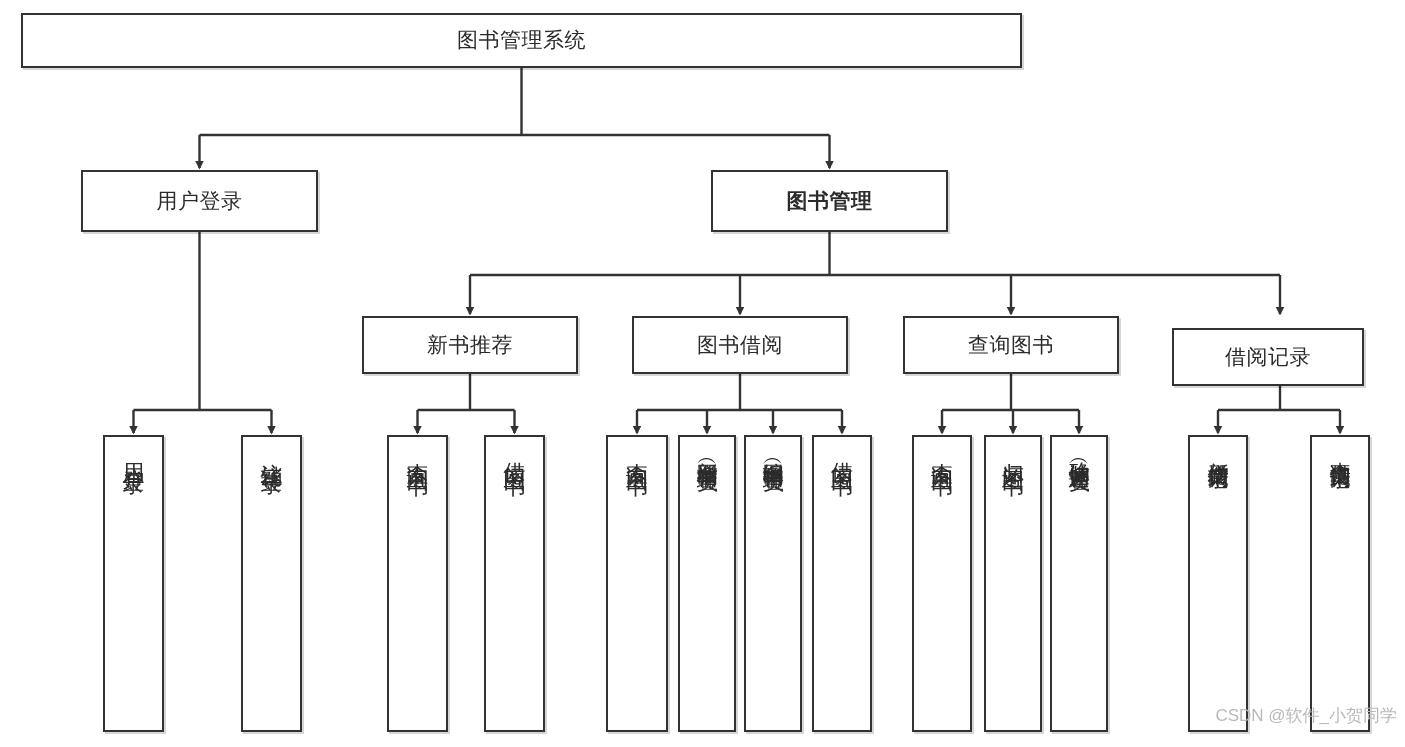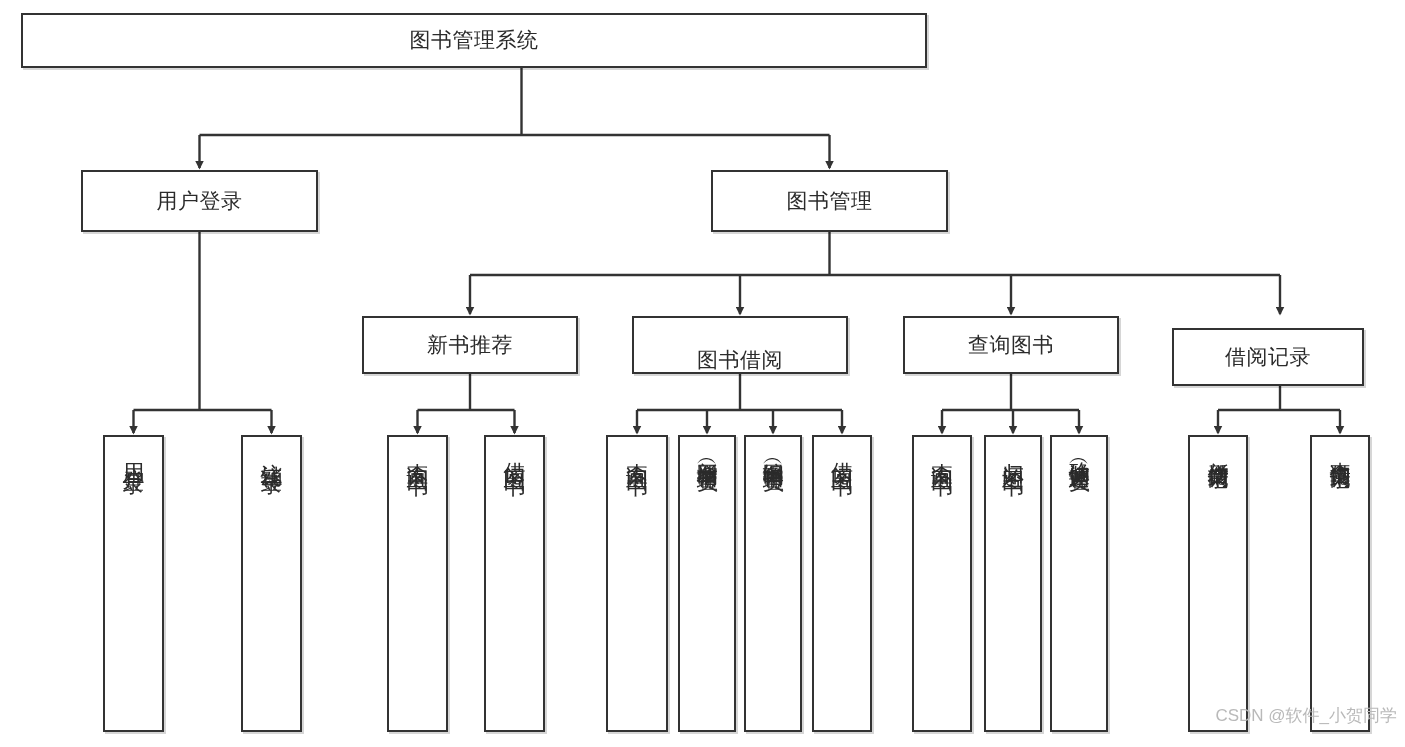--- a/index.html
+++ b/index.html
@@ -112,33 +112,33 @@
         <path d="M1013,410 L1013,433" marker-end="url(#arrowhead)"></path>
         <path d="M1079,410 L1079,433" marker-end="url(#arrowhead)"></path>
         <path d="M1280,374 L1280,410"></path>
         <path d="M1218,410 L1340,410"></path>
         <path d="M1218,410 L1218,433" marker-end="url(#arrowhead)"></path>
         <path d="M1340,410 L1340,433" marker-end="url(#arrowhead)"></path>
       </g>
   </svg>
 
   <div id="node-layer">
-      <div class="node horizontal" style="left: 21px; top: 13px; width: 906px; height: 55px;">
+      <div class="node horizontal" style="left: 21px; top: 13px; width: 1001px; height: 55px;">
         <span class="node-label">图书管理系统</span>
       </div>
       <div class="node horizontal" style="left: 81px; top: 170px; width: 237px; height: 62px;">
         <span class="node-label">用户登录</span>
       </div>
-      <div class="node horizontal" style="left: 711px; top: 170px; width: 237px; height: 62px;">
+      <div class="node horizontal" style="left: 711px; top: 170px; width: 237px; height: 62px; font-weight: bold;">
         <span class="node-label">图书管理</span>
       </div>
       <div class="node horizontal" style="left: 362px; top: 316px; width: 216px; height: 58px;">
         <span class="node-label">新书推荐</span>
       </div>
-      <div class="node horizontal" style="left: 632px; top: 316px; width: 216px; height: 58px; align-items: flex-end;">
+      <div class="node horizontal" style="left: 632px; top: 316px; width: 216px; height: 58px;">
         <span class="node-label">图书借阅</span>
       </div>
       <div class="node horizontal" style="left: 903px; top: 316px; width: 216px; height: 58px;">
         <span class="node-label">查询图书</span>
       </div>
       <div class="node horizontal" style="left: 1172px; top: 328px; width: 192px; height: 58px;">
         <span class="node-label">借阅记录</span>
       </div>
       <div class="node vertical" style="left: 103px; top: 435px; width: 61px; height: 297px;">
         <span class="node-label">用户登录</span>

